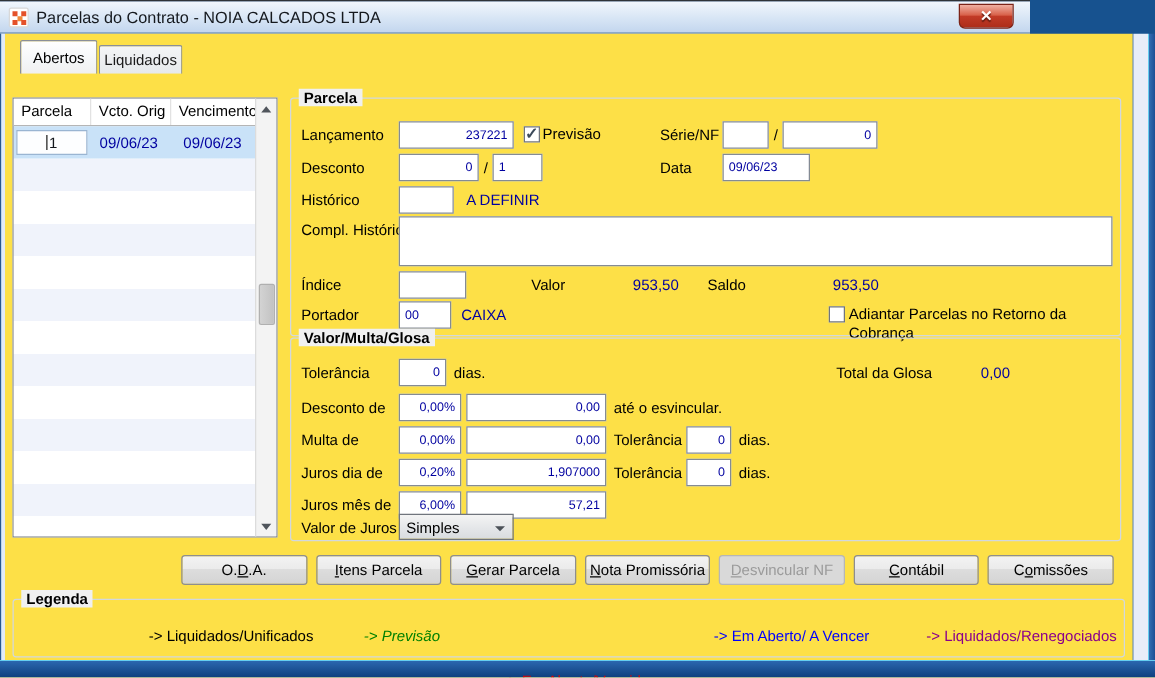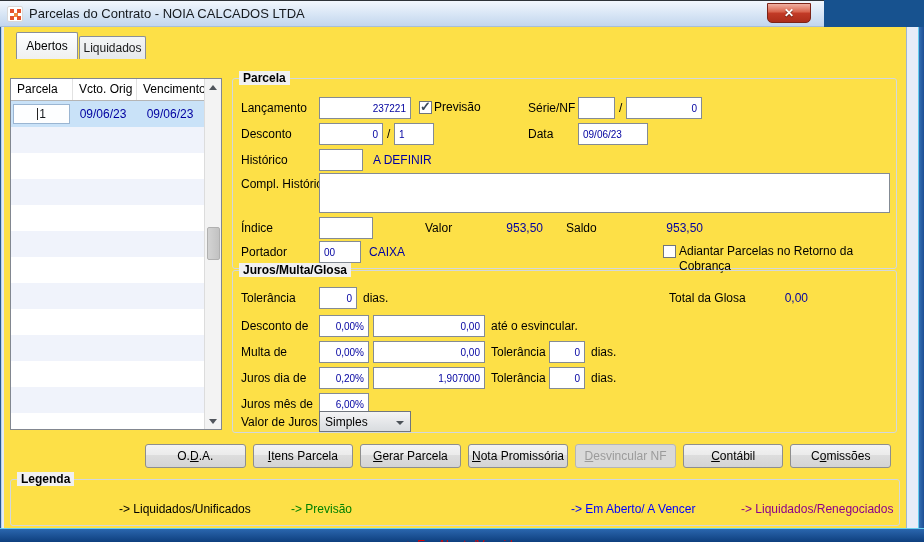--- a/index.html
+++ b/index.html
@@ -162,21 +162,21 @@
       <span class="lbl val" style="left:390px; top:138px; width:80px; text-align:right">953,50</span>
 
       <span class="lbl" style="left:8px; top:162px">Portador</span>
       <input class="field" style="left: 86px; top: 162px; width: 42px;" value="00">
       <span class="lbl val" style="left:136px; top:162px">CAIXA</span>
       <span class="cb" style="left:430px; top:166px"></span>
       <span class="cb-lbl" style="left:446px; top:165px">Adiantar Parcelas no Retorno da Cobrança</span>
     </div>
 
     <div class="groupbox" style="left:228px; top:243px; width:665px; height:163px;">
-      <span class="gb-title">Juros/Multa/Glosa</span>
+      <span class="gb-title">Valor/Multa/Glosa</span>
 
       <span class="lbl" style="left:8px; top:16px">Tolerância</span>
       <input class="field ra" style="left: 86px; top: 16px; width: 38px;" value="0">
       <span class="lbl" style="left:130px; top:16px">dias.</span>
       <span class="lbl" style="left:436px; top:16px">Total da Glosa</span>
       <span class="lbl val" style="left:500px; top:16px; width:75px; text-align:right">0,00</span>
 
       <span class="lbl" style="left:8px; top:44px">Desconto de</span>
       <input class="field ra" style="left: 86px; top: 44px; width: 50px;" value="0,00%">
       <input class="field ra" style="left: 140px; top: 44px; width: 112px;" value="0,00">
@@ -191,20 +191,21 @@
 
       <span class="lbl" style="left:8px; top:96px">Juros dia de</span>
       <input class="field ra" style="left: 86px; top: 96px; width: 50px;" value="0,20%">
       <input class="field ra" style="left: 140px; top: 96px; width: 112px; padding-left: 48px;" value="1,907000">
       <span class="lbl" style="left:258px; top:96px">Tolerância</span>
       <input class="field ra" style="left: 316px; top: 96px; width: 36px;" value="0">
       <span class="lbl" style="left:358px; top:96px">dias.</span>
 
       <span class="lbl" style="left:8px; top:122px">Juros mês de</span>
       <input class="field ra" style="left: 86px; top: 122px; width: 50px;" value="6,00%">
+      <input class="field ra" style="left: 140px; top: 122px; width: 112px;" value="57,21">
 
       <span class="lbl" style="left:8px; top:140px">Valor de Juros</span>
       <div class="dropdown" style="left:86px; top:140px; width:92px">
         <span>Simples</span>
         <span class="dd-arrow"></span>
       </div>
     </div>
 
     <div class="btn-row">
       <div class="btn">
@@ -240,20 +241,20 @@
       <div class="btn">
           <span>C</span>
           <span class="key">o</span>
           <span>missões</span>
         </div>
     </div>
 
     <div class="groupbox legendbox">
       <span class="gb-title">Legenda</span>
       <span class="legend-item" style="left: 108px; color: rgb(0, 0, 0);">-&gt; Liquidados/Unificados</span>
-      <span class="legend-item" style="left: 280px; color: rgb(0, 128, 0);">-&gt; Previsão</span>
+      <span class="legend-item" style="left: 280px; color: rgb(0, 128, 0); font-style: italic;">-&gt; Previsão</span>
       <span class="legend-item" style="left: 392px; color: rgb(225, 0, 0); margin-top: 36px;">-&gt; Em Aberto/Vencidos</span>
       <span class="legend-item" style="left: 560px; color: rgb(0, 0, 255);">-&gt; Em Aberto/ A Vencer</span>
       <span class="legend-item" style="left: 730px; color: rgb(139, 0, 139);">-&gt; Liquidados/Renegociados</span>
     </div>
 
   </div>
 </div>
 
 </body></html>

